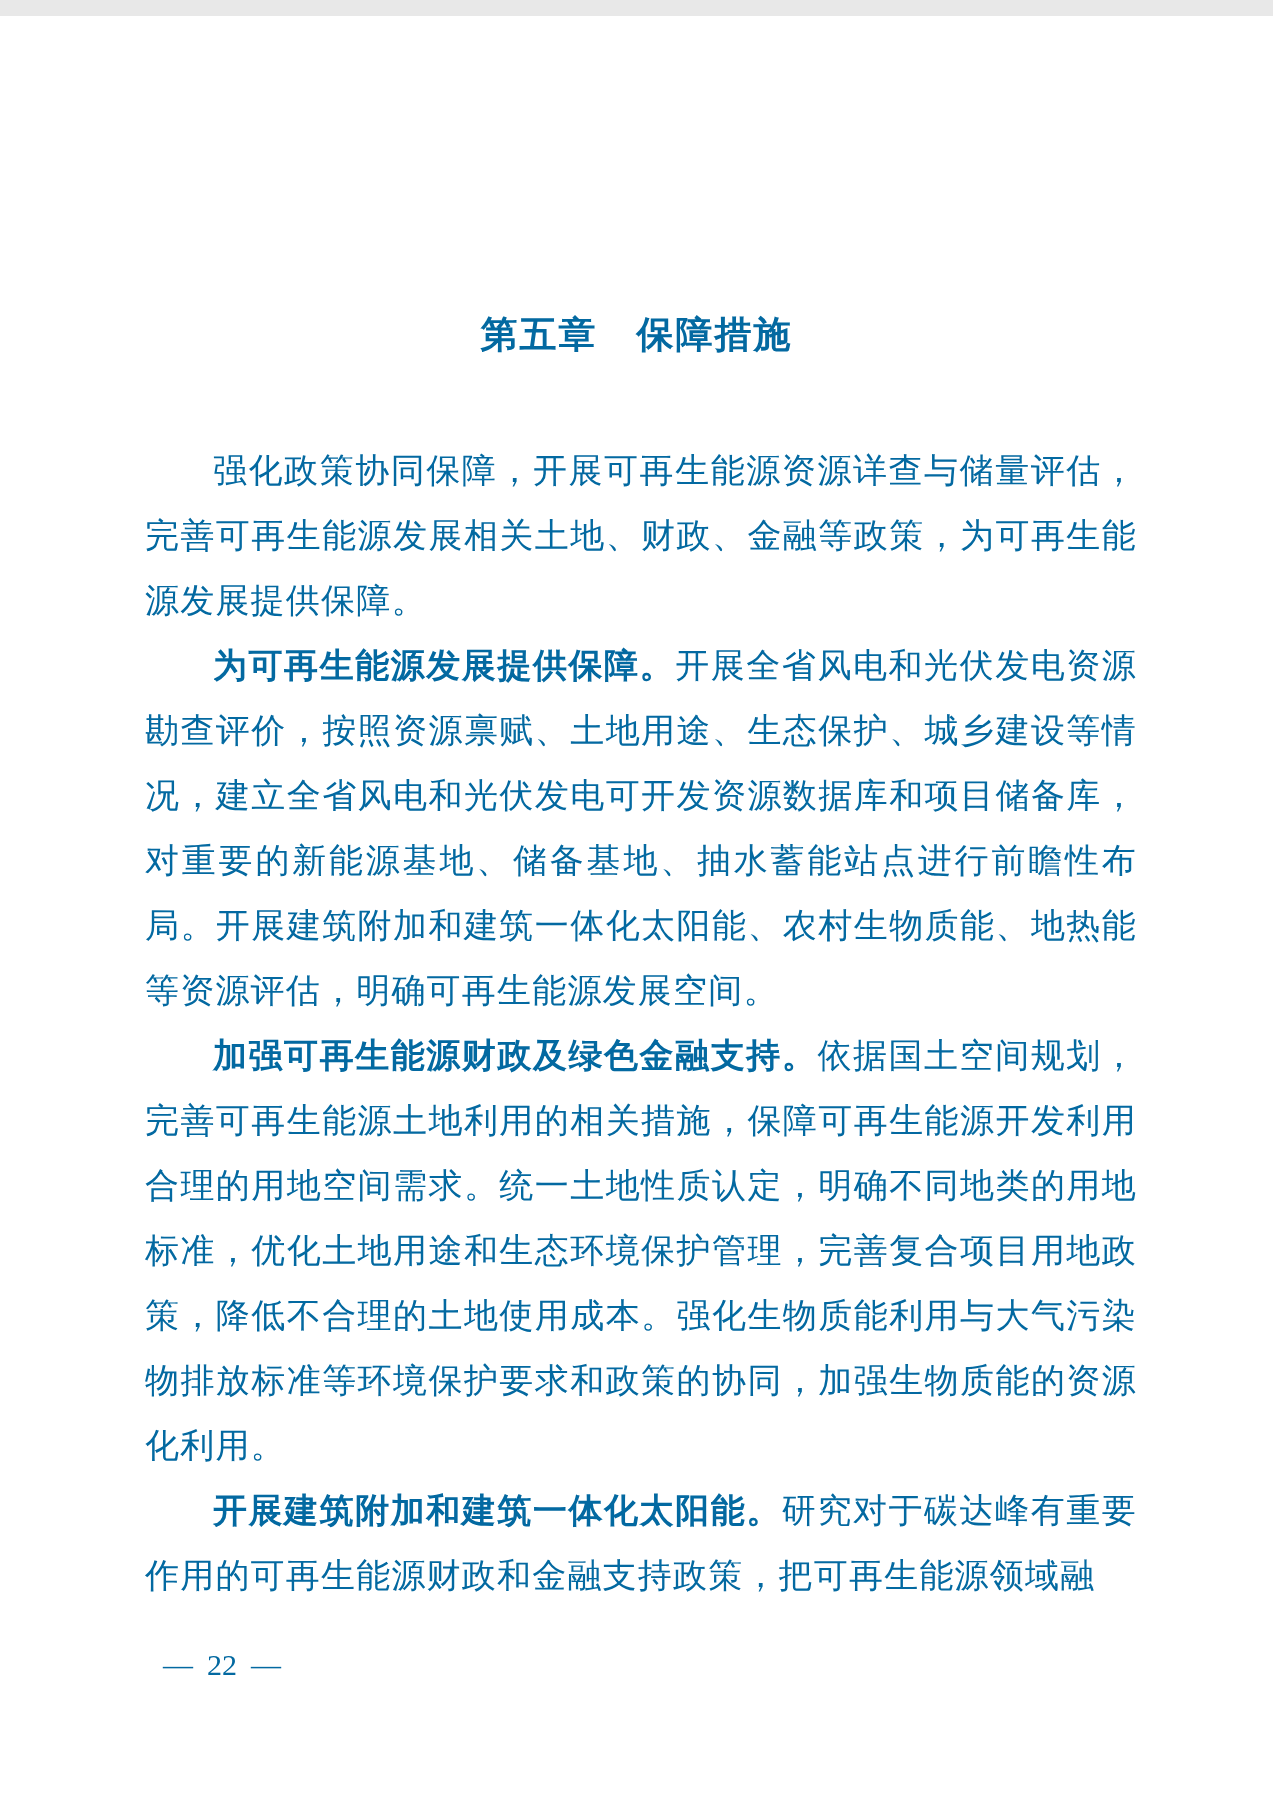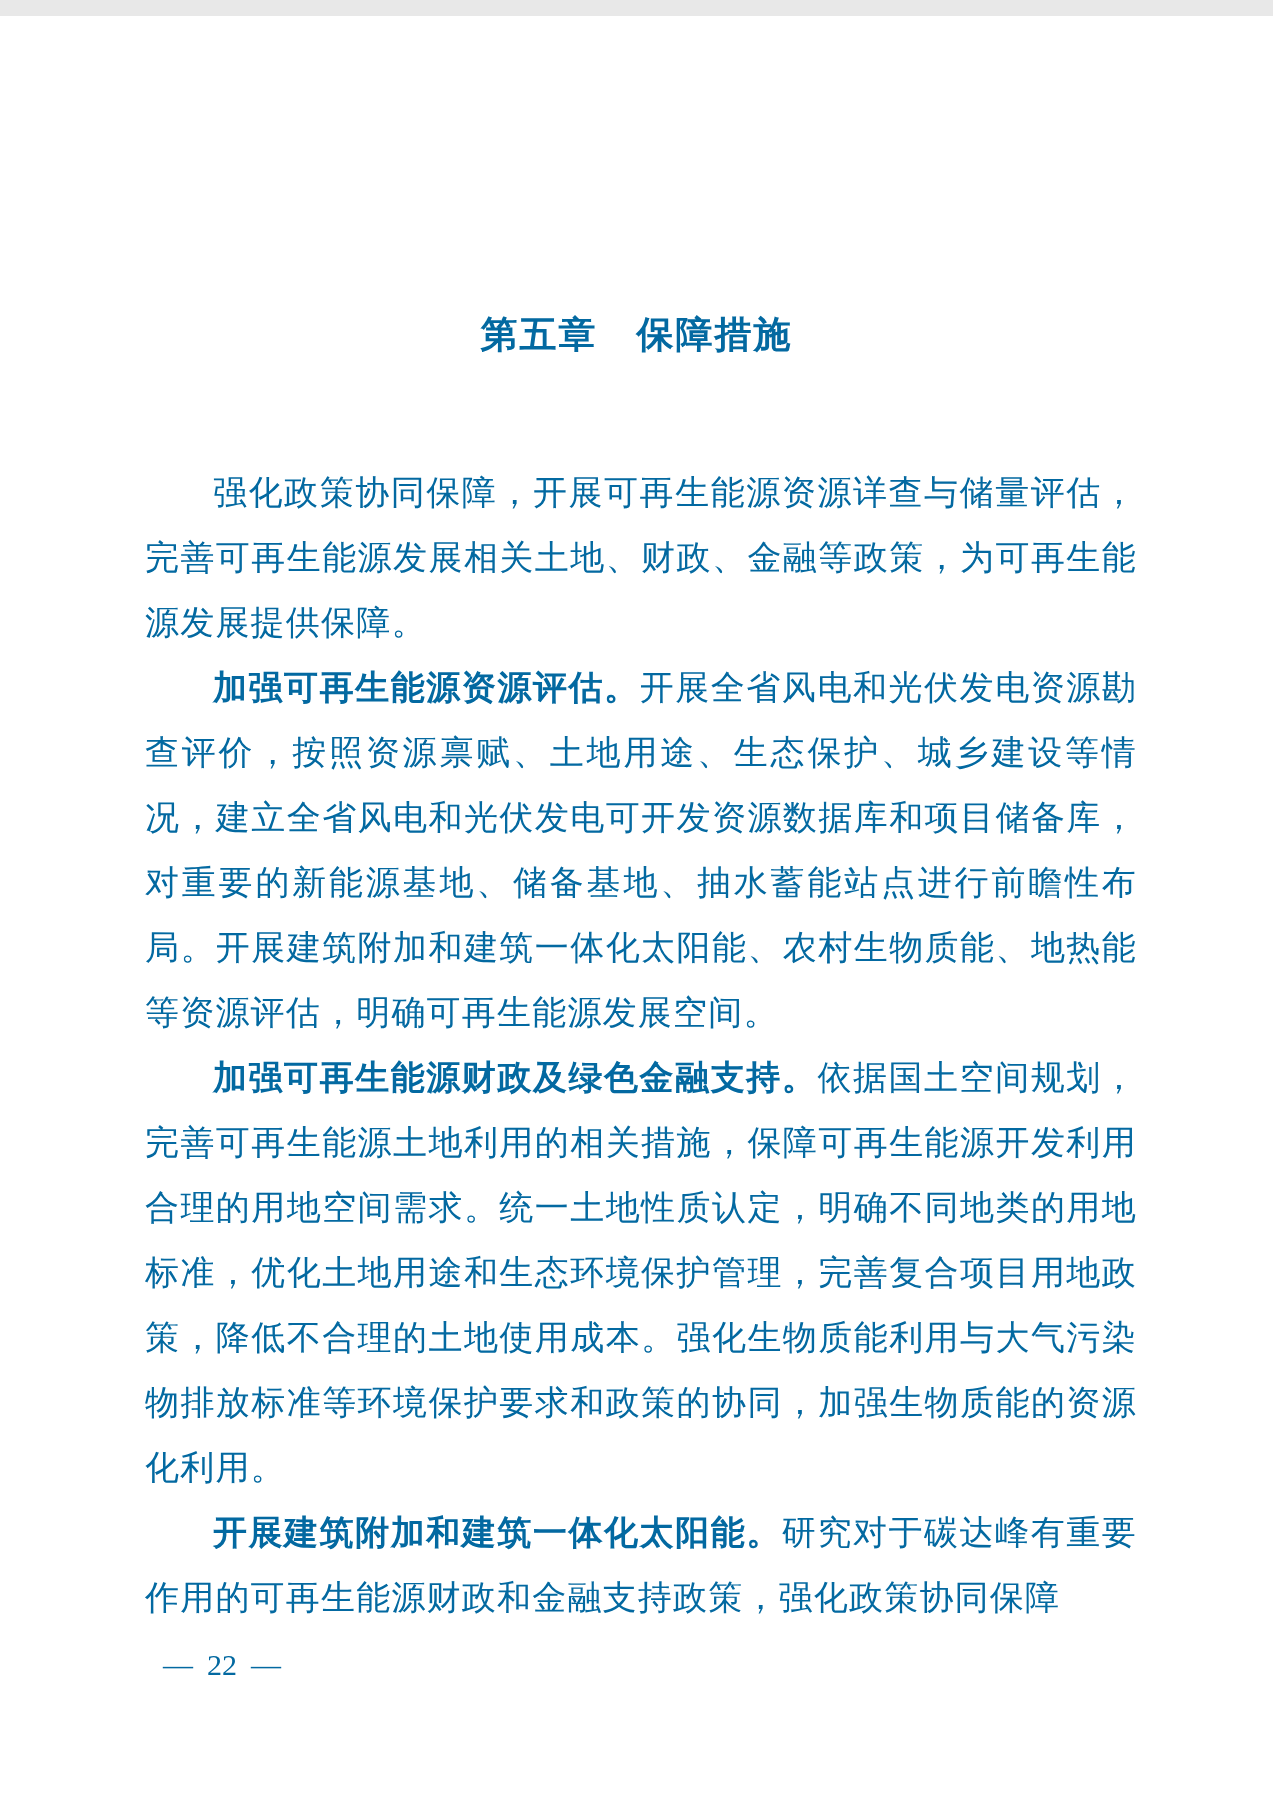--- a/index.html
+++ b/index.html
@@ -24,21 +24,21 @@
     text-align: center;
     font-family: "Liberation Sans", "DejaVu Sans", sans-serif;
     font-weight: 700;
     font-size: 37px;
     line-height: 48px;
     letter-spacing: 2px;
     white-space: pre;
   }
   .content {
     position: absolute;
-    top: 444px;
+    top: 422px;
     left: 145px;
     width: 992px;
   }
   .content p {
     margin: 0;
     padding: 0;
     text-indent: 2em;
     font-family: "Liberation Serif", "DejaVu Serif", serif;
     font-size: 34px;
     line-height: 65px;
@@ -70,25 +70,25 @@
 </head>
 <body>
 
 <div class="page">
 
   <div class="chapter-title">第五章　保障措施</div>
 
   <div class="content">
     <p><span class="lead"></span><span>强化政策协同保障，开展可再生能源资源详查与储量评估，完善可再生能源发展相关土地、财政、金融等政策，为可再生能源发展提供保障。</span></p>
 
-    <p><span class="lead">加强可再生能源资源评估。</span><span>开展全省风电和光伏发电资源勘查评价，按照资源禀赋、土地用途、生态保护、城乡建设等情况，建立全省风电和光伏发电可开发资源数据库和项目储备库，对重要的新能源基地、储备基地、抽水蓄能站点进行前瞻性布局。开展建筑附加和建筑一体化太阳能、农村生物质能、地热能等资源评估，明确可再生能源发展空间。</span></p>
+    <p><span class="lead">为可再生能源发展提供保障。</span><span>开展全省风电和光伏发电资源勘查评价，按照资源禀赋、土地用途、生态保护、城乡建设等情况，建立全省风电和光伏发电可开发资源数据库和项目储备库，对重要的新能源基地、储备基地、抽水蓄能站点进行前瞻性布局。开展建筑附加和建筑一体化太阳能、农村生物质能、地热能等资源评估，明确可再生能源发展空间。</span></p>
 
     <p><span class="lead">加强可再生能源财政及绿色金融支持。</span><span>依据国土空间规划，完善可再生能源土地利用的相关措施，保障可再生能源开发利用合理的用地空间需求。统一土地性质认定，明确不同地类的用地标准，优化土地用途和生态环境保护管理，完善复合项目用地政策，降低不合理的土地使用成本。强化生物质能利用与大气污染物排放标准等环境保护要求和政策的协同，加强生物质能的资源化利用。</span></p>
 
-    <p><span class="lead">开展建筑附加和建筑一体化太阳能。</span><span>研究对于碳达峰有重要作用的可再生能源财政和金融支持政策，强化政策协同保障</span></p>
+    <p><span class="lead">开展建筑附加和建筑一体化太阳能。</span><span>研究对于碳达峰有重要作用的可再生能源财政和金融支持政策，把可再生能源领域融</span></p>
   </div>
 
   <div class="page-footer">
     <span class="dash">—</span>
     <span class="num">22</span>
     <span class="dash">—</span>
   </div>
 
 </div>
 

